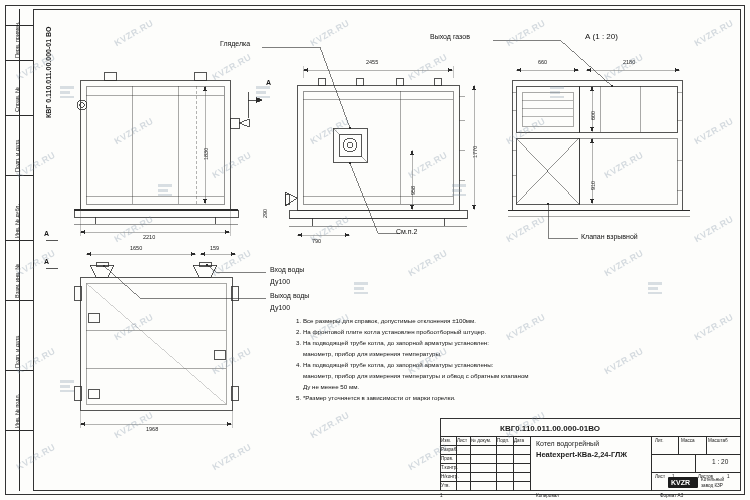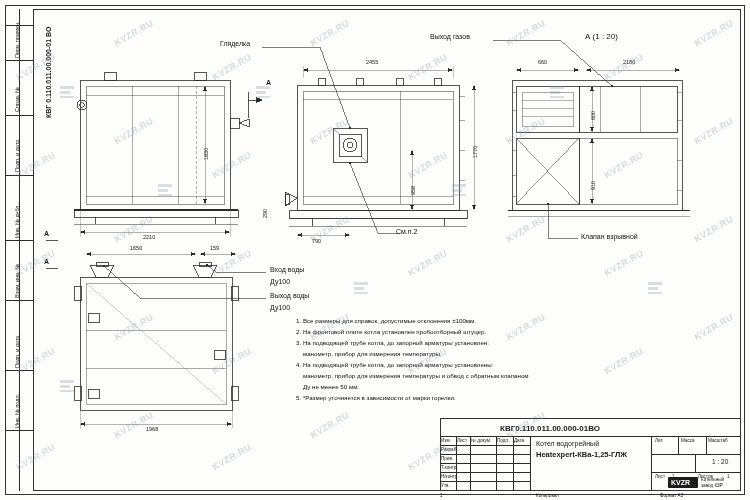--- a/index.html
+++ b/index.html
@@ -340,21 +340,21 @@
   <div class="txt tiny" style="left:497px;top:438px;">Подп.</div>
   <div class="txt tiny" style="left:514px;top:438px;">Дата</div>
 
   <div class="txt tiny" style="left:441px;top:447px;">Разраб.</div>
   <div class="txt tiny" style="left:441px;top:456px;">Пров.</div>
   <div class="txt tiny" style="left:441px;top:465px;">Т.контр.</div>
   <div class="txt tiny" style="left:441px;top:474px;">Н/контр.</div>
   <div class="txt tiny" style="left:441px;top:483px;">Утв.</div>
 
   <div class="txt" style="left:536px;top:440px;font-size:7px;">Котел водогрейный</div>
-  <div class="txt b" style="left:536px;top:451px;font-size:7.5px;">Heatexpert-КВа-1,25-ГЛЖ</div>
+  <div class="txt b" style="left:536px;top:451px;font-size:7.5px;">Heatexpert-КВа-2,24-ГЛЖ</div>
 
   <div class="txt tiny" style="left:655px;top:438px;">Лит.</div>
   <div class="txt tiny" style="left:681px;top:438px;">Масса</div>
   <div class="txt tiny" style="left:708px;top:438px;">Масштаб</div>
   <div class="txt" style="left:712px;top:458px;font-size:6.5px;">1 : 20</div>
 
   <div class="txt tiny" style="left:655px;top:474px;">Лист</div>
   <div class="txt tiny" style="left:672px;top:474px;">1</div>
   <div class="txt tiny" style="left:698px;top:474px;">Листов</div>
   <div class="txt tiny" style="left:727px;top:474px;">1</div>

